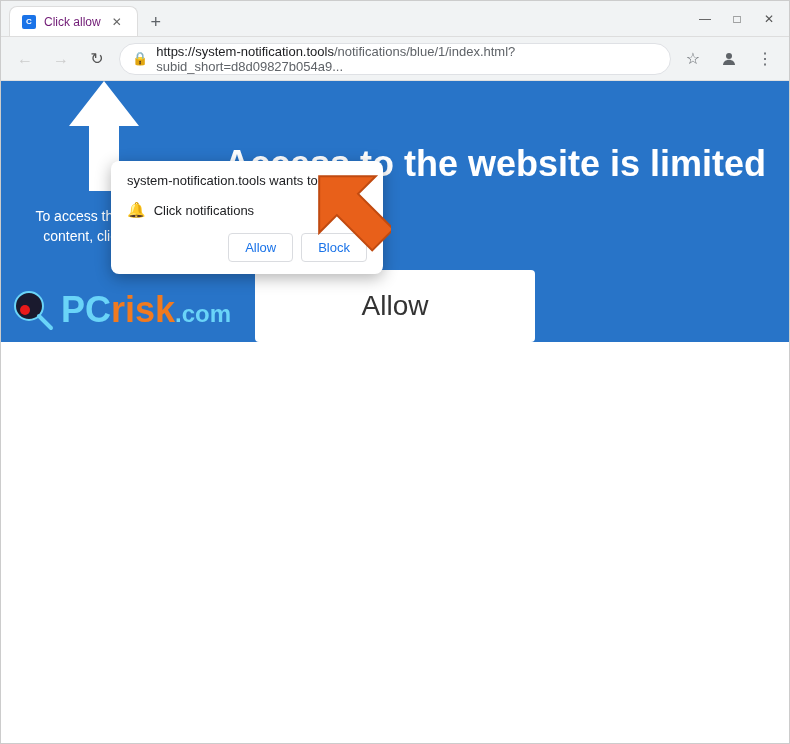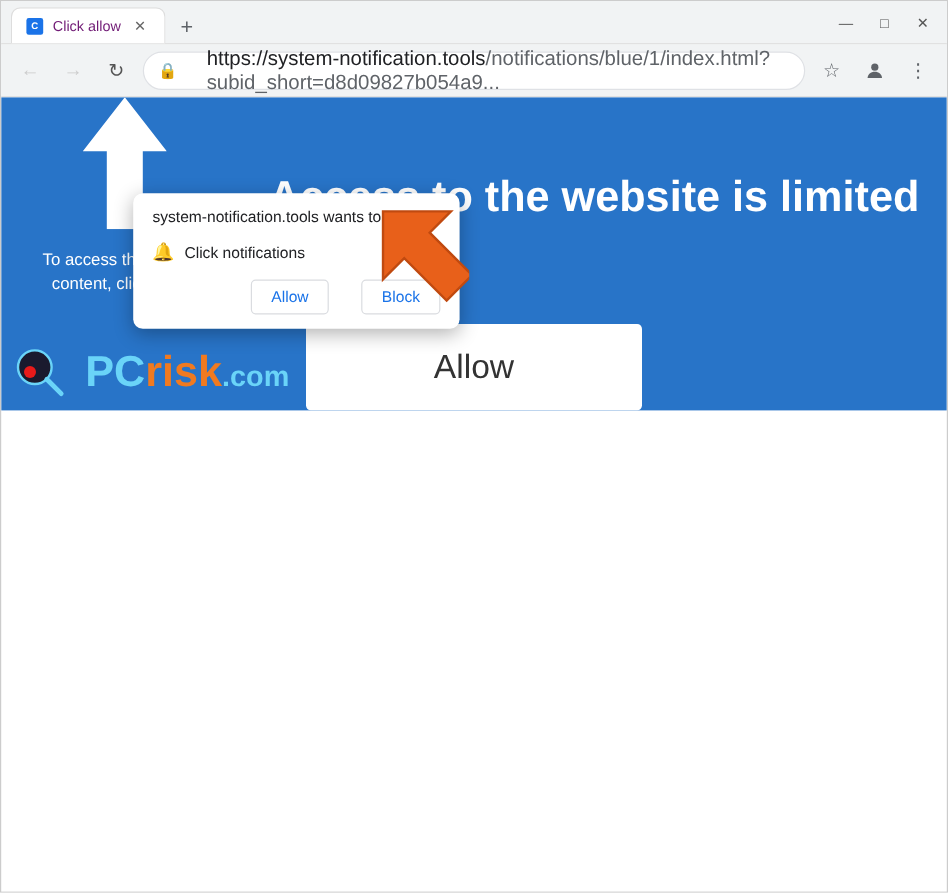--- a/index.html
+++ b/index.html
@@ -153,24 +153,23 @@
       padding: 0 12px;
       gap: 8px;
     }
 
     .lock-icon {
       color: #5f6368;
       font-size: 13px;
     }
 
     .url-text {
-      font-size: 17px;
+      font-size: 13px;
       color: #202124;
       flex: 1;
-      margin-left: 16px;
     }
 
     .url-text .highlighted {
       color: #202124;
     }
 
     .url-text .dimmed {
       color: #5f6368;
     }
 
@@ -247,21 +246,21 @@
     .popup-btn {
       padding: 6px 16px;
       border-radius: 4px;
       font-size: 13px;
       cursor: pointer;
       border: 1px solid #dadce0;
       background: #fff;
       color: #1a73e8;
     }
     .popup-btn.allow { color: #1a73e8; }
-    .popup-btn.block { color: #1a73e8; margin-left: 19px; }
+    .popup-btn.block { color: #1a73e8; }
 
     
     .arrow-annotation {
       position: absolute;
       top: 72px;
       left: 290px;
       z-index: 200;
       width: 100px;
       height: 100px;
     }
@@ -331,21 +330,21 @@
       text-align: center;
     }
 
     
     .watermark {
       position: absolute;
       bottom: 10px;
       left: 10px;
       display: flex;
       align-items: center;
-      gap: 16px;
+      gap: 6px;
     }
 
     .magnifier-icon {
       width: 44px;
       height: 44px;
     }
   </style>
 </head>
 <body>
 

